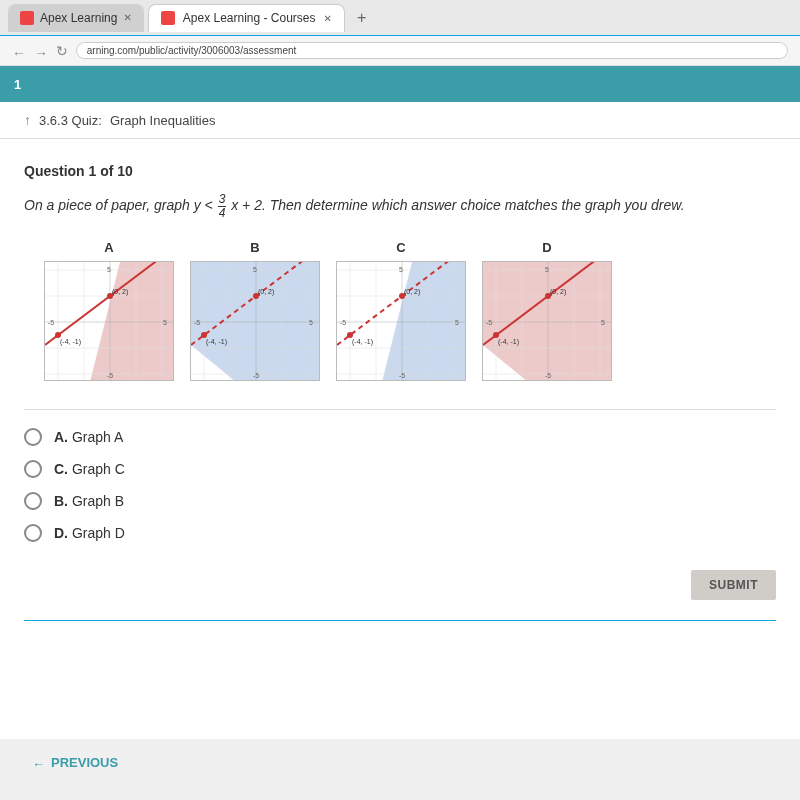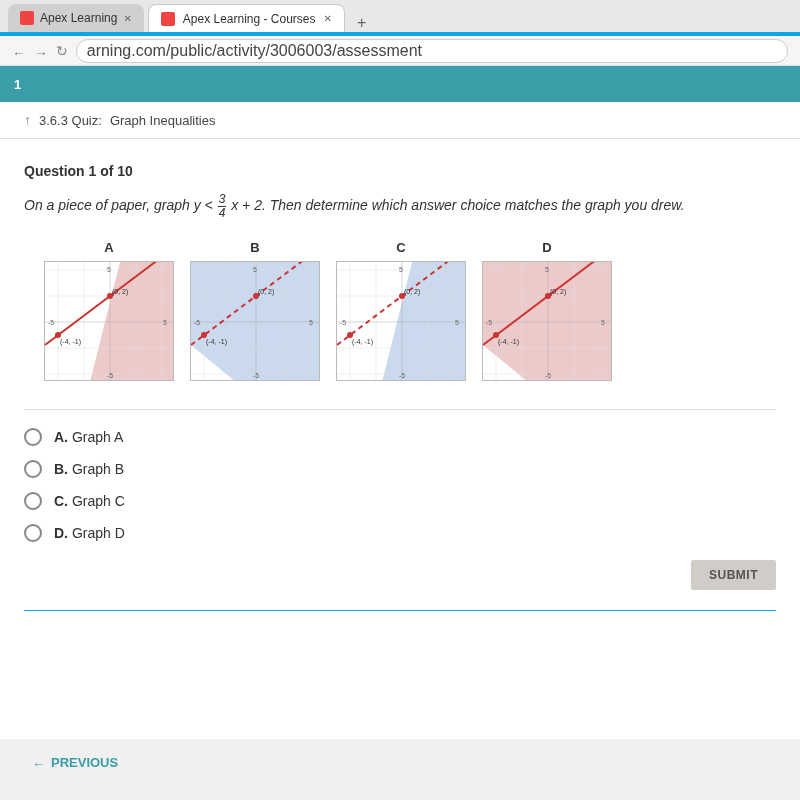--- a/index.html
+++ b/index.html
@@ -10,22 +10,22 @@
       min-height: 800px;
       font-size: 14px;
       color: #333;
     }
 
     
     .browser-bar {
       background: #e8e8e8;
       height: 36px;
       display: flex;
-      align-items: flex-end;
-      border-bottom: 4px solid #0ea5e9;
+      align-items: center;
+      border-bottom: 1px solid #0ea5e9;
       padding: 0 8px;
       gap: 4px;
     }
     .tab {
       display: flex;
       align-items: center;
       height: 28px;
       padding: 0 12px;
       border-radius: 8px 8px 0 0;
       font-size: 12px;
@@ -75,21 +75,21 @@
       color: #888;
       font-size: 14px;
       cursor: pointer;
     }
     .address-input {
       flex: 1;
       background: #fff;
       border: 1px solid #ccc;
       border-radius: 12px;
       padding: 2px 10px;
-      font-size: 16px;
+      font-size: 10px;
       color: #444;
     }
 
     
     .top-bar {
       background: #3a9da8;
       height: 36px;
       display: flex;
       align-items: center;
       padding: 0 14px;
@@ -184,21 +184,21 @@
       overflow: hidden;
     }
 
     
     .answer-section {
       border-top: 1px solid #ddd;
       padding-top: 18px;
       display: flex;
       flex-direction: column;
       gap: 14px;
-      margin-bottom: 18px;
+      margin-bottom: 28px;
     }
 
     .answer-option {
       display: flex;
       align-items: center;
       gap: 12px;
       cursor: pointer;
     }
 
     .radio-circle {
@@ -440,28 +440,28 @@
     <div class="answer-option">
       <div class="radio-circle"></div>
       <span class="answer-label">
         <strong>A.</strong>&nbsp;<span>Graph A</span>
       </span>
     </div>
 
     <div class="answer-option">
       <div class="radio-circle"></div>
       <span class="answer-label">
-        <strong>B.</strong>&nbsp;<span>Graph B</span>
+        <strong>C.</strong>&nbsp;<span>Graph C</span>
       </span>
     </div>
 
     <div class="answer-option">
       <div class="radio-circle"></div>
       <span class="answer-label">
-        <strong>C.</strong>&nbsp;<span>Graph C</span>
+        <strong>B.</strong>&nbsp;<span>Graph B</span>
       </span>
     </div>
 
     <div class="answer-option">
       <div class="radio-circle"></div>
       <span class="answer-label">
         <strong>D.</strong>&nbsp;<span>Graph D</span>
       </span>
     </div>
 

